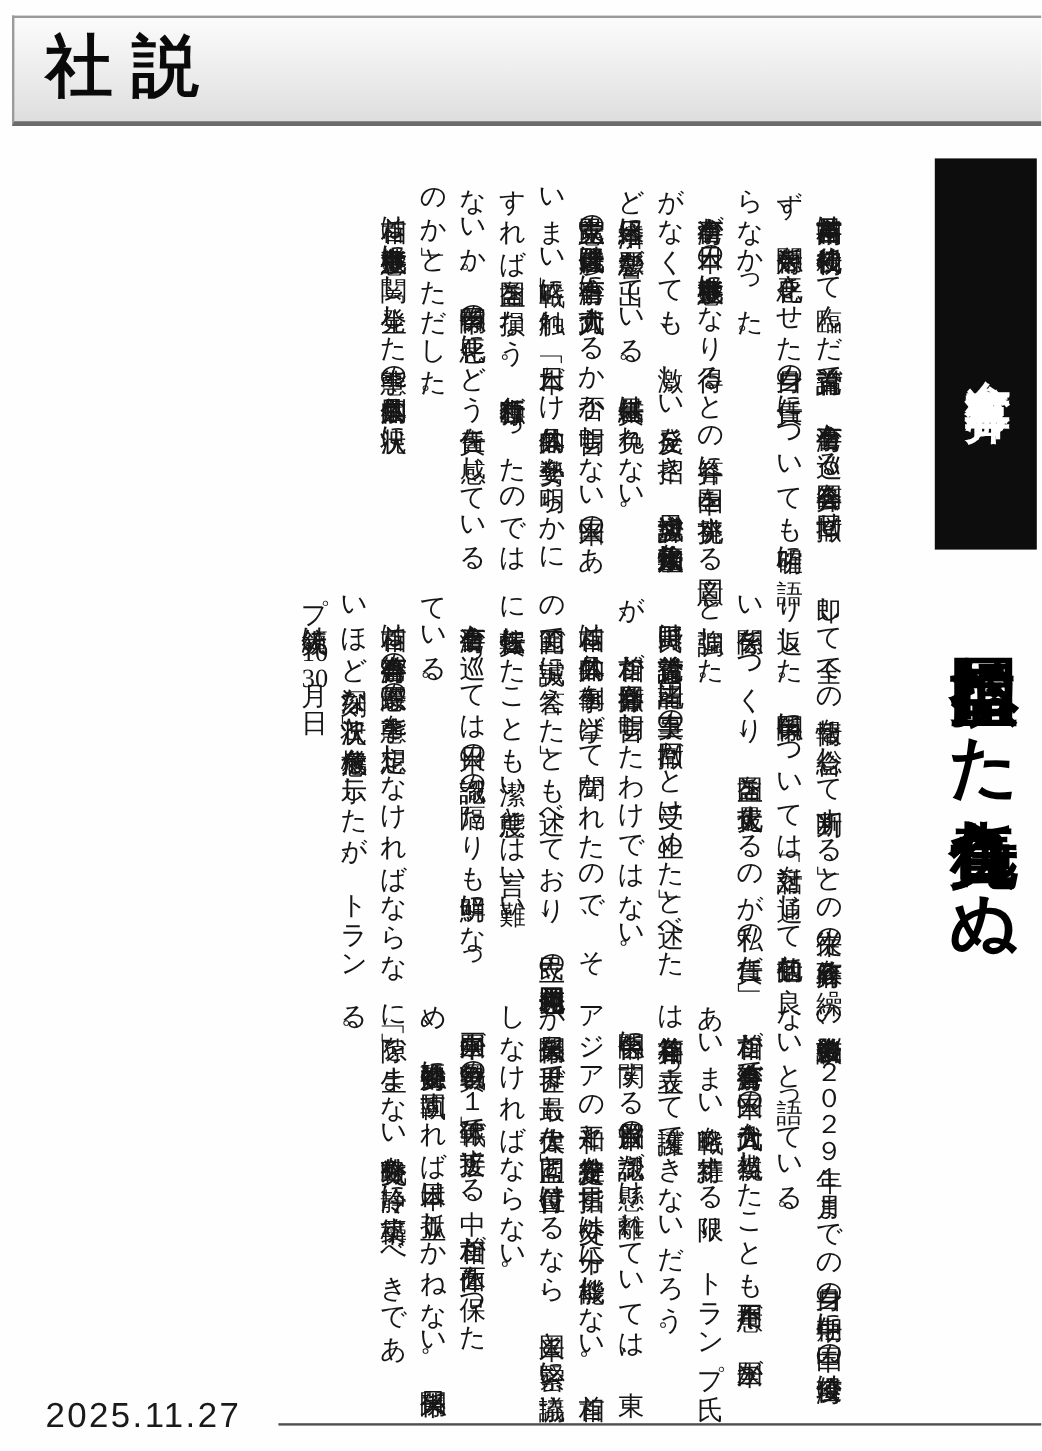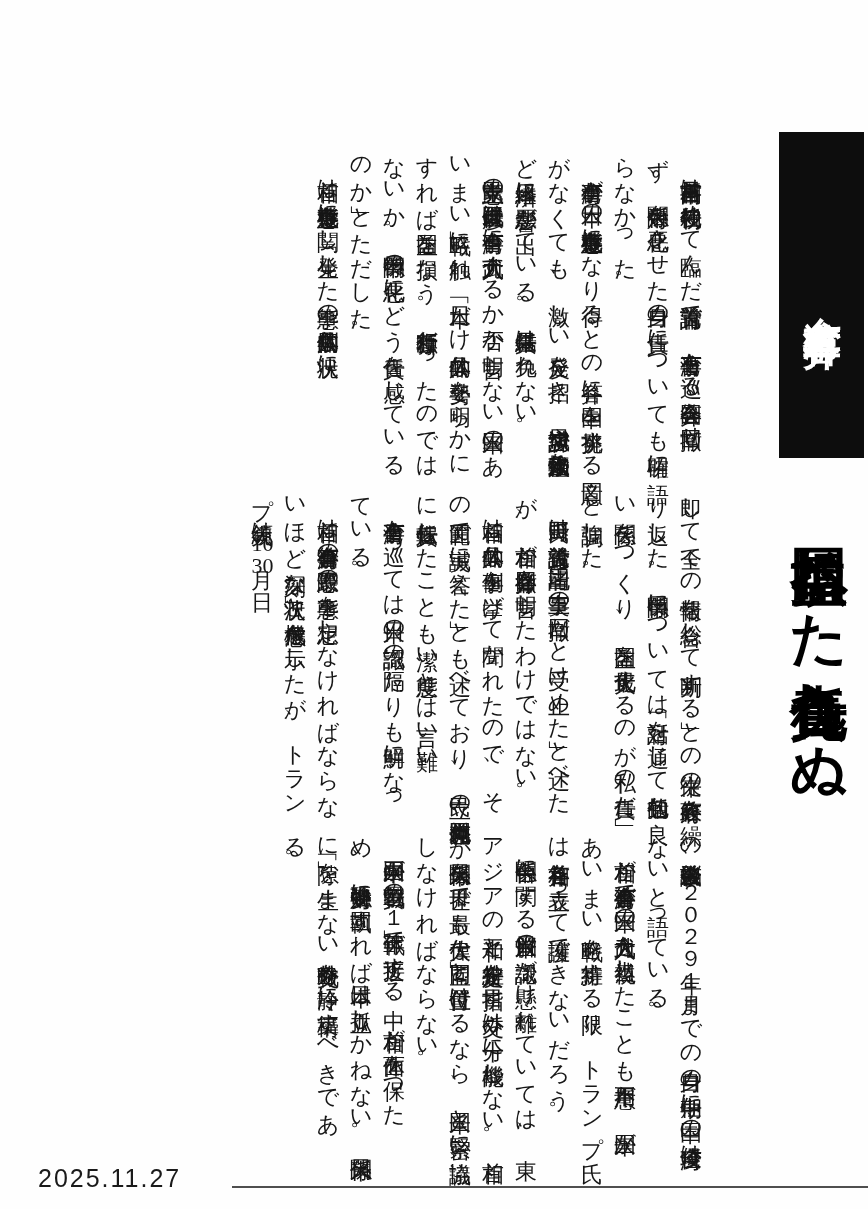--- a/index.html
+++ b/index.html
@@ -46,32 +46,35 @@
   }
   .band p { margin:0; padding:0; }
   .band-1 { top:142px; }
   .band-2 { top:482px; }
   .band-3 { top:822px; }
   .tcy { text-combine-upright:all; -webkit-text-combine:horizontal; }
   
   .pub-date {
     position:absolute; left:38px; top:1164px;
     font-family:"Liberation Sans","DejaVu Sans",sans-serif;
-    font-size:25px; letter-spacing:2px; color:#1a1a1a;
+    font-size:29px; letter-spacing:2px; color:#1a1a1a;
   }
   .footer-rule {
     position:absolute; left:232px; right:0; top:1186px; height:2px;
     background:#4f4f4f;
   }
 </style>
 </head>
 <body>
 
 <div class="page">
 
+  <div class="masthead">
+    <div class="masthead-title">社説</div>
+  </div>
 
   <div class="kicker-box">
     <span class="kicker-text">台湾有事答弁</span>
   </div>
 
   <div class="headline">国益損ねた責任免れぬ</div>
 
   <div class="band band-1">
       <p>　高市早苗首相は就任後初めて臨んだ党首討論で、台湾有事を巡る国会答弁を撤回せず、対中関係を悪化させた自身の責任についても明確に語らなかった。</p>
       <p>　台湾有事が日本の存立危機事態になり得るとの答弁に中国を挑発する意図がなくても、激しい反発を招き、訪日客減少や水産物輸入停止など日本経済に悪影響が出ている。結果責任は免れない。</p>

